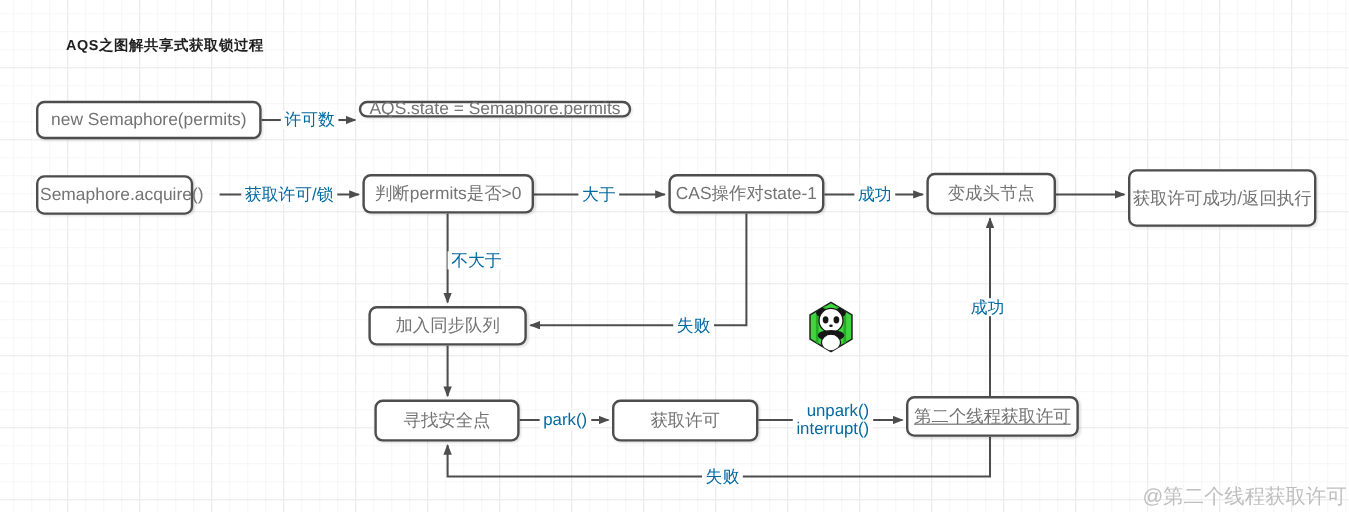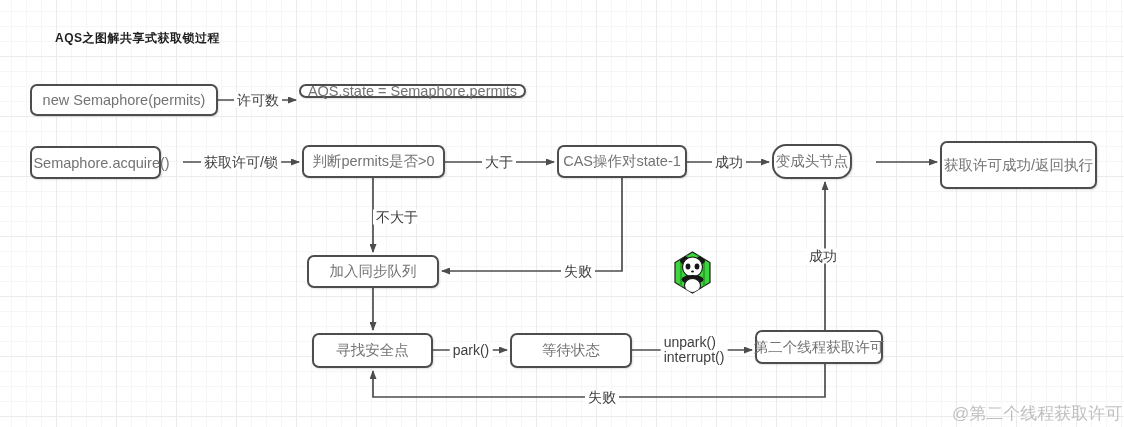--- a/index.html
+++ b/index.html
@@ -31,23 +31,23 @@
     display:flex;align-items:center;justify-content:center;
     font-size:14.5px;color:#737373;
     box-shadow:1px 1px 2px rgba(0,0,0,0.12);
     white-space:nowrap;
   }
   .edge-label{
     position:absolute;
     transform:translate(-50%,-50%);
     background:#fff;
     padding:0 3px;
-    font-size:14px;color:#404040;
+    font-size:14px;color:#0369a1;
     white-space:nowrap;
-    text-align:left;
+    text-align:right;
     line-height:15px;
   }
   .wires{position:absolute;left:0;top:0;width:1124px;height:427px;}
   .watermark{
     position:absolute;left:952px;top:402px;
     font-size:17px;color:#bfbfbf;
     white-space:nowrap;
   }
   .panda{position:absolute;left:672px;top:251px;width:41px;height:43px;}
 </style>
@@ -78,26 +78,26 @@
     </g>
   </svg>
 
   <div class="title">AQS之图解共享式获取锁过程</div>
 
   <div class="node" style="left:30px;top:84px;width:188px;height:32px;">new Semaphore(permits)</div>
   <div class="node" style="left:299px;top:84px;width:227px;height:14px;">AQS.state = Semaphore.permits</div>
   <div class="node" style="left:30px;top:146px;width:131px;height:33px;padding-left:12px;">Semaphore.acquire()</div>
   <div class="node" style="left:302px;top:145px;width:143px;height:33px;">判断permits是否&gt;0</div>
   <div class="node" style="left:557px;top:145px;width:130px;height:33px;">CAS操作对state-1</div>
-  <div class="node" style="left:772px;top:144px;width:80px;height:35px;border-radius:14px;">变成头节点</div>
+  <div class="node" style="left:772px;top:144px;width:108px;height:35px;">变成头节点</div>
   <div class="node" style="left:940px;top:141px;width:157px;height:48px;">获取许可成功/返回执行</div>
   <div class="node" style="left:312px;top:333px;width:121px;height:35px;">寻找安全点</div>
   <div class="node" style="left:307px;top:255px;width:132px;height:33px;">加入同步队列</div>
-  <div class="node" style="left:510px;top:333px;width:122px;height:35px;">等待状态</div>
-  <div class="node" style="left:755px;top:330px;width:128px;height:34px;">第二个线程获取许可</div>
+  <div class="node" style="left:510px;top:333px;width:122px;height:35px;">获取许可</div>
+  <div class="node" style="left:755px;top:330px;width:144px;height:34px;text-decoration:underline;">第二个线程获取许可</div>
 
   <div class="edge-label" style="left:258px;top:100px;">许可数</div>
   <div class="edge-label" style="left:241px;top:162px;">获取许可/锁</div>
   <div class="edge-label" style="left:499px;top:162px;">大于</div>
   <div class="edge-label" style="left:729px;top:162px;">成功</div>
   <div class="edge-label" style="left:375px;top:217px;margin-left:22px;">不大于</div>
   <div class="edge-label" style="left:578px;top:271px;">失败</div>
   <div class="edge-label" style="left:471px;top:350px;">park()</div>
   <div class="edge-label" style="left:694px;top:350px;">
     <div>unpark()</div>

